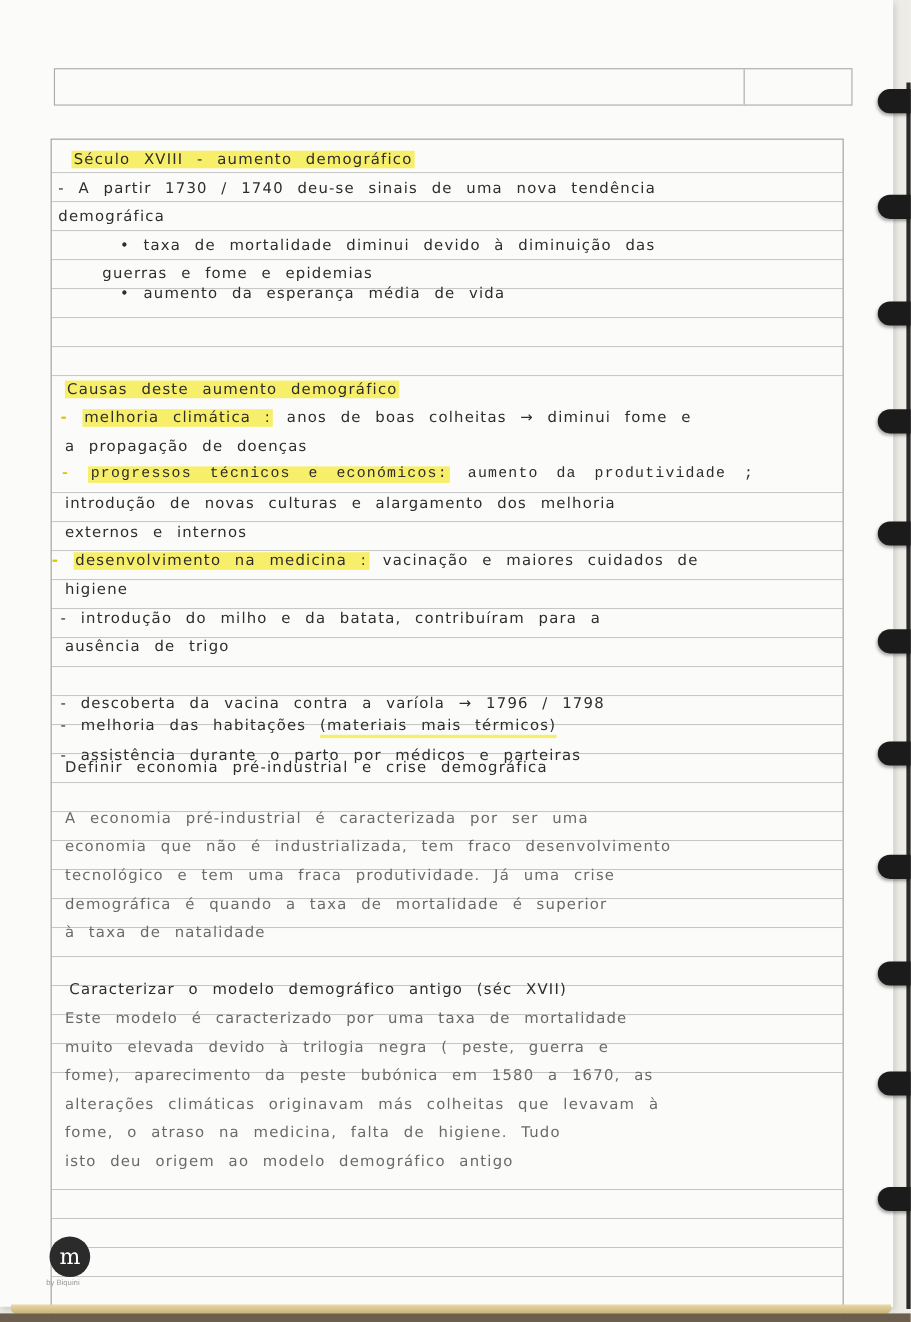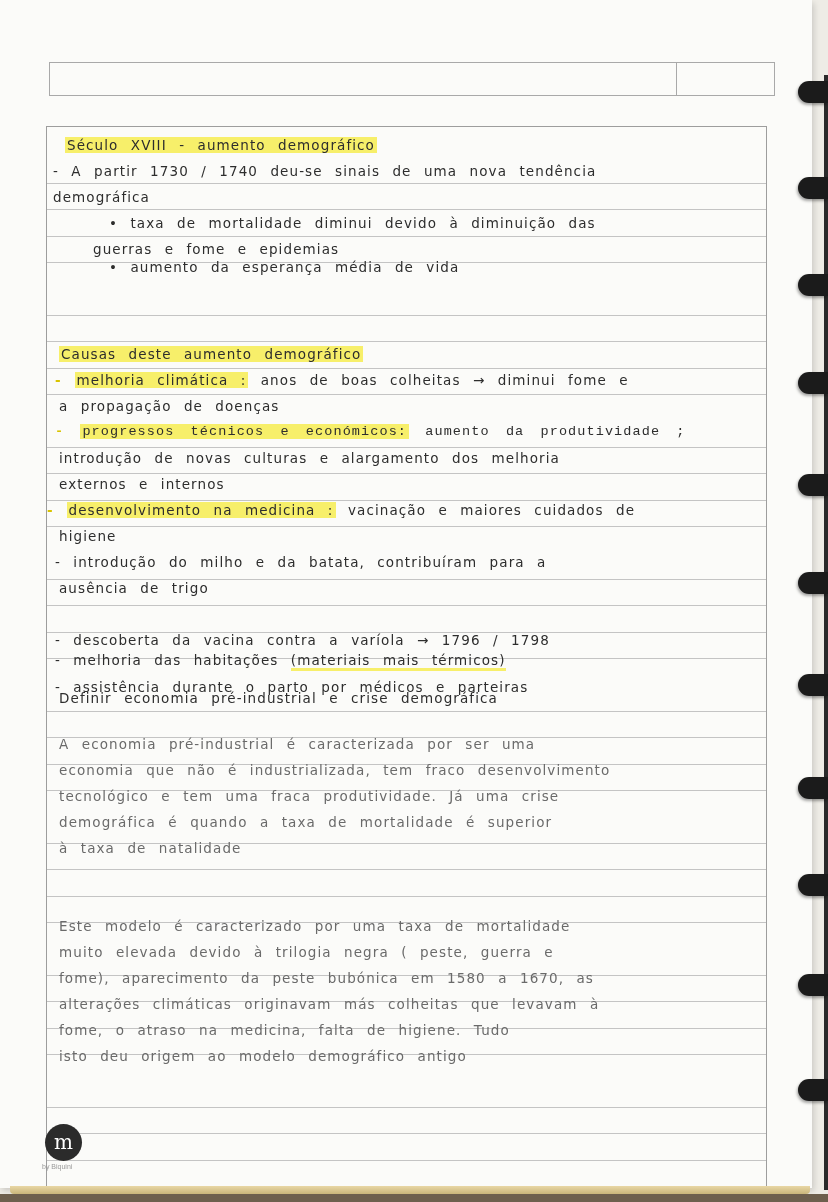--- a/index.html
+++ b/index.html
@@ -92,20 +92,21 @@
     <div class="line" style="top:502px;left:8px;text-align:right;">- descoberta da vacina contra a varíola → 1796 / 1798</div>
     <div class="line" style="top:549px;left:8px;">- assistência durante o parto por médicos e parteiras</div>
 
     <div class="line" style="top:560px;">Definir economia pré-industrial e crise demográfica</div>
     <div class="line faint" style="top:606px;">A economia pré-industrial é caracterizada por ser uma</div>
     <div class="line faint" style="top:632px;">economia que não é industrializada, tem fraco desenvolvimento</div>
     <div class="line faint" style="top:658px;">tecnológico e tem uma fraca produtividade. Já uma crise</div>
     <div class="line faint" style="top:684px;">demográfica é quando a taxa de mortalidade é superior</div>
     <div class="line faint" style="top:710px;">à taxa de natalidade</div>
 
+    <div class="line" style="top:762px;left:16px;">Caracterizar o modelo demográfico antigo (séc XVII)</div>
     <div class="line faint" style="top:788px;">Este modelo é caracterizado por uma taxa de mortalidade</div>
     <div class="line faint" style="top:814px;">muito elevada devido à trilogia negra ( peste, guerra e</div>
     <div class="line faint" style="top:840px;">fome), aparecimento da peste bubónica em 1580 a 1670, as</div>
     <div class="line faint" style="top:866px;">alterações climáticas originavam más colheitas que levavam à</div>
     <div class="line faint" style="top:892px;">fome, o atraso na medicina, falta de higiene. Tudo</div>
     <div class="line faint" style="top:918px;">isto deu origem ao modelo demográfico antigo</div>
   </div>
 
   <div class="logo">m</div>
   <div class="logo-caption">by Biquini</div>

